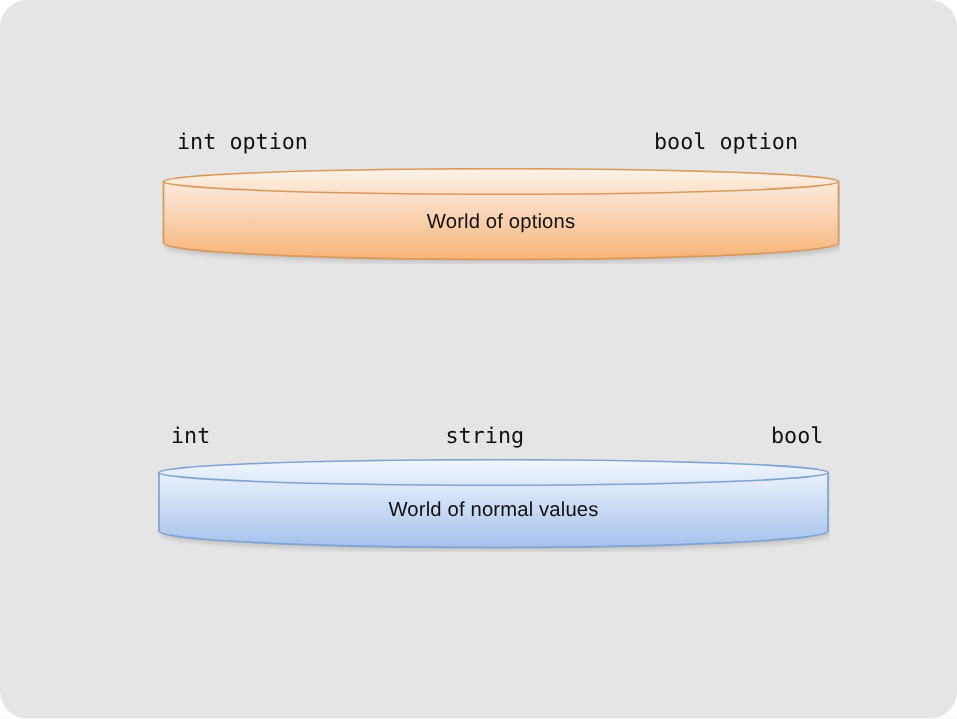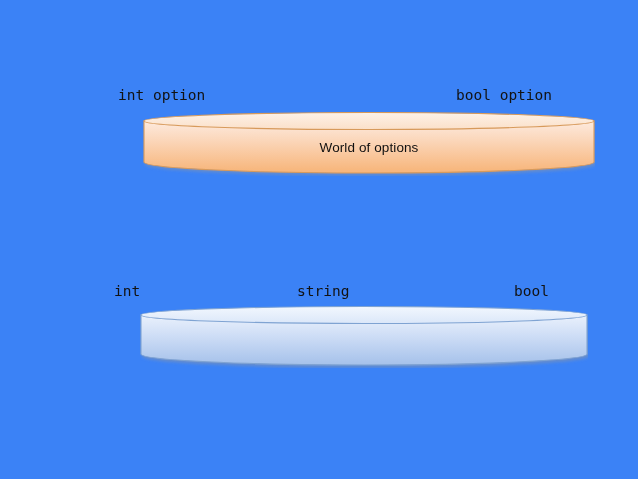--- a/index.html
+++ b/index.html
@@ -11,52 +11,52 @@
     width: 638px;
     height: 479px;
     position: relative;
     overflow: hidden;
     font-family: "Liberation Sans", sans-serif;
   }
 
   .slide {
     position: absolute;
     inset: 0;
-    background: #3b82f6;
+    background: #e5e5e5;
+    border-radius: 18px;
   }
 
   
   .label-row {
     position: absolute;
     display: flex;
     font-family: "DejaVu Sans Mono", monospace;
     font-size: 14.5px;
     color: #121212;
     letter-spacing: 0px;
     white-space: nowrap;
   }
   .label-row .lbl {
     position: absolute;
     top: 0;
   }
 
   #options-labels { left: 0; top: 87px; width: 638px; height: 20px; }
   #options-labels .lbl-int    { left: 118px; }
   #options-labels .lbl-string { left: 268px; }
-  #options-labels .lbl-bool   { left: 456px; }
+  #options-labels .lbl-bool   { left: 436px; }
 
   #values-labels { left: 0; top: 283px; width: 554px; height: 20px; }
   #values-labels .lbl-int    { left: 114px; }
   #values-labels .lbl-string { left: 297px; }
   #values-labels .lbl-bool   { left: 514px; }
 
   
   .cylinder {
     position: absolute;
-    margin-left: 35px;
   }
   .cyl-svg {
     position: absolute;
     left: 0;
     top: 0;
     display: block;
   }
   .cyl-caption {
     position: absolute;
     width: 100%;
@@ -136,15 +136,16 @@
           <stop offset="100%" stop-color="#dbe7f9"></stop>
         </linearGradient>
         <filter id="shadowB" x="-10%" y="-20%" width="125%" height="160%">
           <feDropShadow dx="1.5" dy="2" stdDeviation="1.6" flood-color="#9a9a9a" flood-opacity="0.45"></feDropShadow>
         </filter>
       </defs>
 
       <path d="M 1,9 L 1,48 A 223,11 0 0 0 447,48 L 447,9 Z" fill="url(#blueBody)" stroke="#7fa3d2" stroke-width="1.1" filter="url(#shadowB)"></path>
       <ellipse cx="224" cy="9" rx="223" ry="8.5" fill="url(#blueTop)" stroke="#7fa3d2" stroke-width="1.1"></ellipse>
     </svg>
+    <div class="cyl-caption">World of normal values</div>
   </div>
 
 </div>
 
 </body></html>

